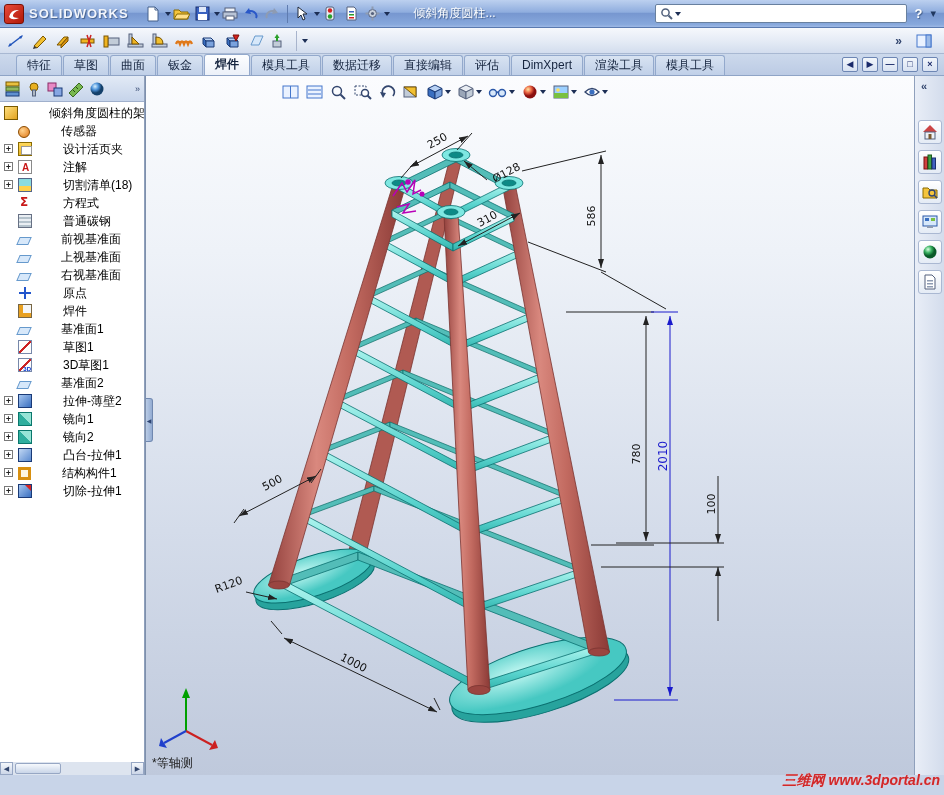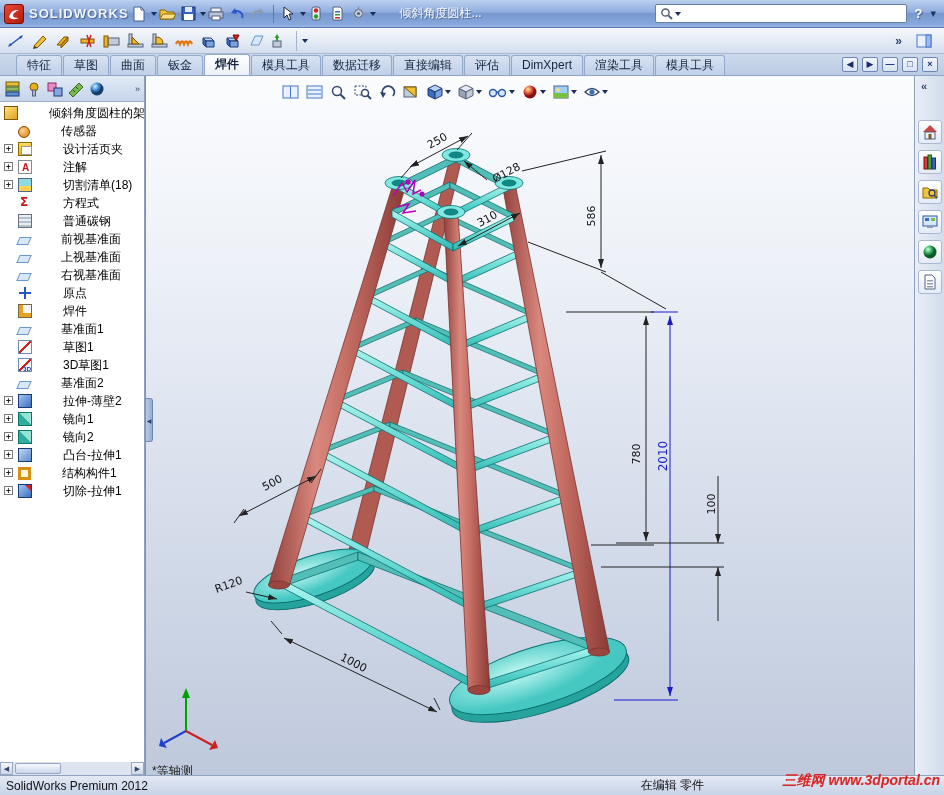--- a/index.html
+++ b/index.html
@@ -10,21 +10,21 @@
   .abs{position:absolute;}
 
   
   #titlebar{left:0;top:0;width:944px;height:28px;
     background:linear-gradient(#bcd0ef,#8fadde 45%,#7797d0 50%,#87a8dc 90%,#9db8e4);
     border-bottom:1px solid #5a7ab0;display:flex;align-items:center;}
   .swlogo{width:20px;height:20px;margin:0 5px 0 4px;border-radius:3px;
     background:linear-gradient(135deg,#e84a3a,#b01808);border:1px solid #7a0f04;
     display:flex;align-items:center;justify-content:center;}
   .appname{font-weight:bold;font-size:13px;letter-spacing:1px;color:#f2f5fb;
-    text-shadow:1px 1px 1px #44608c;margin-right:0;}
+    text-shadow:1px 1px 1px #44608c;margin-right:14px;}
   .tbtn{width:21px;height:21px;border-radius:2px;display:flex;align-items:center;
     justify-content:center;flex:none;}
   .tsep{width:1px;height:18px;background:#5f7cb0;margin:0 4px;flex:none;}
   .caret{width:0;height:0;border-left:3px solid transparent;border-right:3px solid transparent;
     border-top:4px solid #1c2e55;margin-left:1px;flex:none;}
   .doctitle{color:#ffffff;font-size:12px;margin-left:24px;white-space:nowrap;
     text-shadow:1px 1px 1px #44608c;}
   .searchbox{display:flex;align-items:center;background:#ffffff;border:1px solid #68809f;
     border-radius:2px;height:19px;width:252px;margin-left:auto;padding:0 2px 0 4px;}
   .searchbox input{border:none;outline:none;flex:1;font-size:12px;color:#444;
@@ -100,21 +100,21 @@
 
   
   #viewport{left:145px;top:76px;width:769px;height:699px;
     background:linear-gradient(180deg,#fbfcfe 0%,#eef2f8 25%,#d4dcea 65%,#bfc9dc 100%);
     border-left:1px solid #7e90ac;overflow:hidden;}
   #splitterhandle{left:0px;top:322px;width:7px;height:44px;background:linear-gradient(90deg,#b9cbe6,#93acd2);
     border:1px solid #7088b0;border-left:none;border-radius:0 3px 3px 0;
     display:flex;align-items:center;justify-content:center;color:#2d4472;font-size:6px;}
   #hud{left:134px;top:5px;display:flex;align-items:center;gap:2px;}
   .hudbtn{height:22px;display:flex;align-items:center;justify-content:center;padding:0 2px;border-radius:2px;}
-  .viewlabel{left:6px;top:679px;color:#1a1a1a;font-size:12px;margin-top:8px;}
+  .viewlabel{left:6px;top:679px;color:#1a1a1a;font-size:12px;}
 
   
   #taskpane{left:914px;top:76px;width:30px;height:699px;
     background:linear-gradient(90deg,#e9eef7,#d3dcec);border-left:1px solid #8fa0bc;}
   .tpbtn{position:absolute;left:3px;width:24px;height:24px;border:1px solid #aab8d2;border-radius:3px;
     background:linear-gradient(#ffffff,#e4ebf5);display:flex;align-items:center;justify-content:center;}
   .tpchev{position:absolute;left:6px;top:4px;color:#33466e;font-weight:bold;font-size:11px;}
 
   
   #statusbar{left:0;top:775px;width:944px;height:20px;
@@ -815,19 +815,15 @@
     <span class="tpbtn" style="top:194px;">
       <svg width="14" height="16">
           <polygon points="2,1 9,1 12,4 12,15 2,15" fill="#ffffff" stroke="#55617c"></polygon>
           <rect x="4" y="6" width="6" height="1.5" fill="#8e9bb2"></rect>
           <rect x="4" y="9" width="6" height="1.5" fill="#8e9bb2"></rect>
           <rect x="4" y="12" width="6" height="1.5" fill="#8e9bb2"></rect>
         </svg>
       </span>
   </div>
 
-  <div id="statusbar" class="abs">
-    <span class="prod">SolidWorks Premium 2012</span>
-    <span class="edit">在编辑 零件</span>
-  </div>
   <div id="watermark" class="abs">三维网 www.3dportal.cn</div>
 
 </div>
 
 </body></html>

